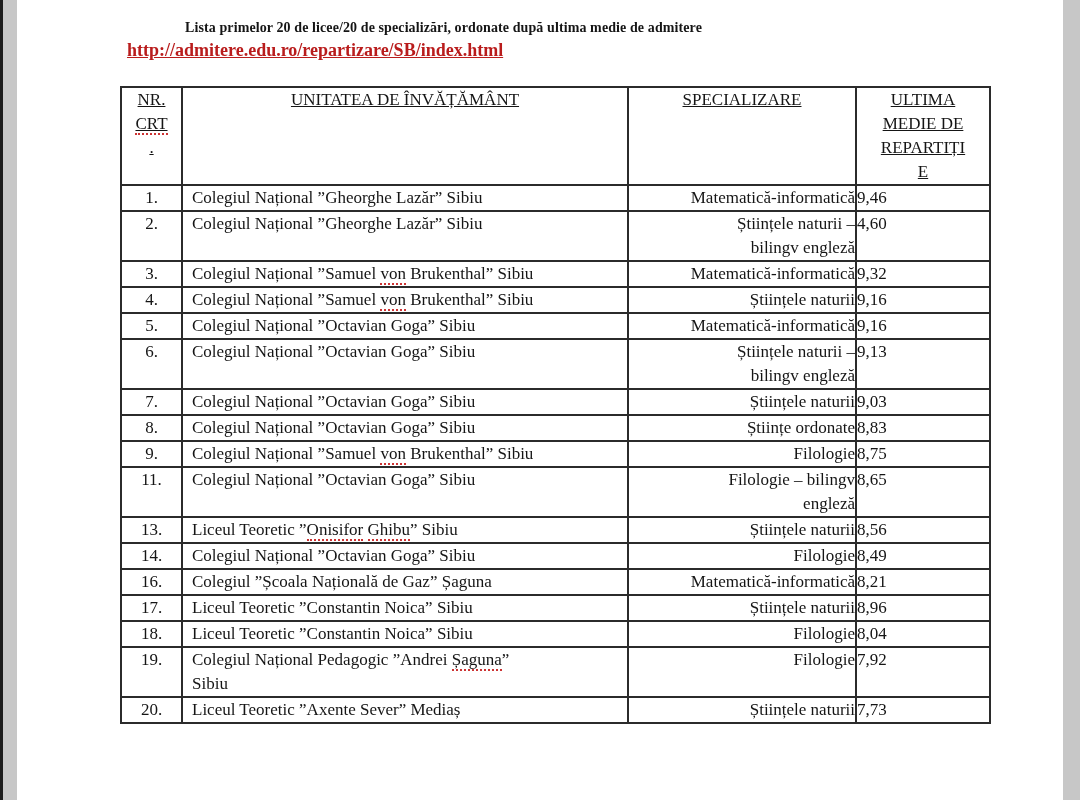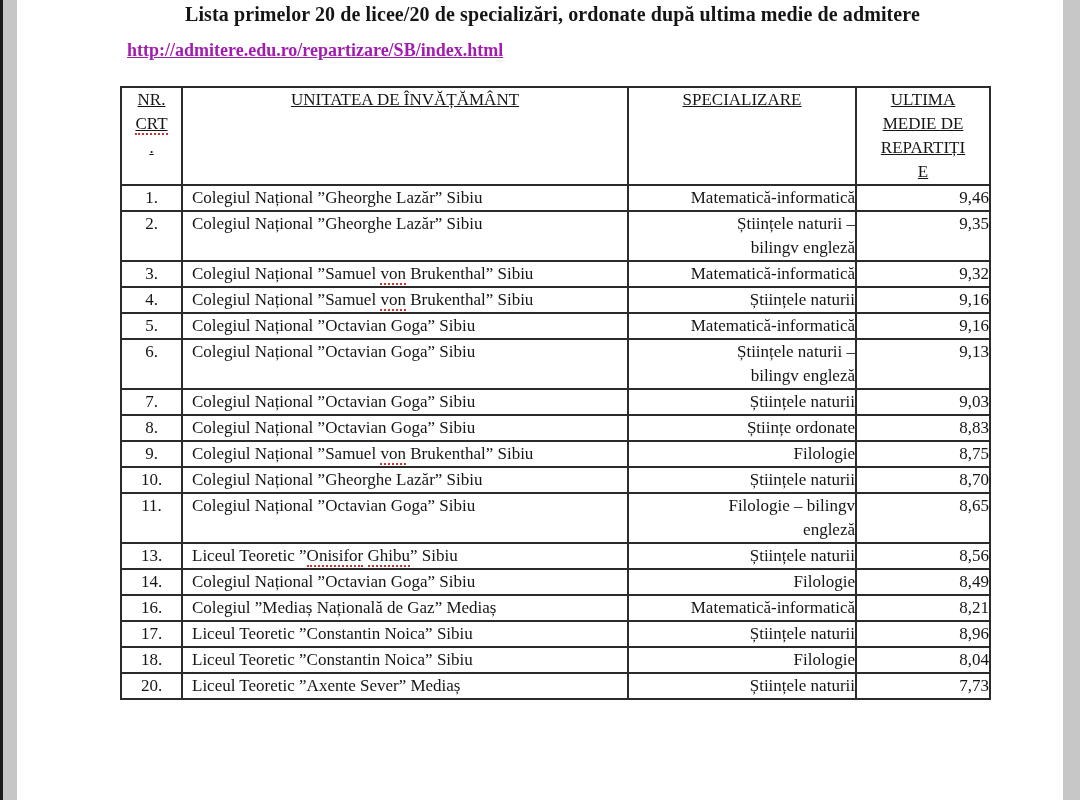--- a/index.html
+++ b/index.html
@@ -9,28 +9,28 @@
     font-family: "Liberation Serif", serif;
     color: #151515;
     position: relative;
     overflow: hidden;
   }
   .edge-dark  { position: absolute; left: 0; top: 0; width: 3px;  height: 800px; background: #1c1c1c; }
   .edge-left  { position: absolute; left: 3px; top: 0; width: 14px; height: 800px; background: #c7c7c7; }
   .edge-right { position: absolute; right: 0; top: 0; width: 17px; height: 800px; background: #c7c7c7; }
 
   .doc-title {
-    position: absolute; left: 185px; top: 3px;
-    font-size: 20px; font-weight: bold; white-space: nowrap;
+    position: absolute; left: 185px; top: 20px;
+    font-size: 14px; font-weight: bold; white-space: nowrap;
     letter-spacing: 0.1px;
   }
   .doc-link {
     position: absolute; left: 127px; top: 40px;
     font-size: 18px; font-weight: bold; white-space: nowrap;
-    color: #a21caf; text-decoration: underline;
+    color: #b91c1c; text-decoration: underline;
   }
 
   table.list {
     position: absolute; left: 120px; top: 86px;
     width: 869px; border-collapse: collapse; table-layout: fixed;
     font-size: 17px; line-height: 24px;
   }
   col.c-nr     { width: 61px; }
   col.c-school { width: 446px; }
   col.c-spec   { width: 228px; }
@@ -46,21 +46,21 @@
   thead tr { height: 97px; }
   tbody tr { height: 24px; }
   tbody tr.tall { height: 49px; }
 
   th { text-align: center; text-decoration: underline; }
   th.col-grade { white-space: pre-line; margin-top: 44px; }
 
   td.col-nr    { text-align: center; }
   td.col-school{ text-align: left; padding-left: 9px; padding-right: 4px; }
   td.col-spec  { text-align: right; }
-  td.col-grade { text-align: right; padding-left: 7px; }
+  td.col-grade { text-align: left; }
 
   .sp { border-bottom: 2px dotted #cc3333; }
 </style>
 </head>
 <body>
 
 <div class="edge-dark"></div>
 <div class="edge-left"></div>
 <div class="edge-right"></div>
 
@@ -89,21 +89,21 @@
       <tr>
         <td class="col-nr">1.</td>
         <td class="col-school">Colegiul Național ”Gheorghe Lazăr” Sibiu</td>
         <td class="col-spec">Matematică-informatică</td>
         <td class="col-grade">9,46</td>
       </tr>
       <tr class="tall">
         <td class="col-nr">2.</td>
         <td class="col-school">Colegiul Național ”Gheorghe Lazăr” Sibiu</td>
         <td class="col-spec">Științele naturii –<br>bilingv engleză</td>
-        <td class="col-grade">9,35</td>
+        <td class="col-grade">4,60</td>
       </tr>
       <tr>
         <td class="col-nr">3.</td>
         <td class="col-school">Colegiul Național ”Samuel <span class="sp">von</span> Brukenthal” Sibiu</td>
         <td class="col-spec">Matematică-informatică</td>
         <td class="col-grade">9,32</td>
       </tr>
       <tr>
         <td class="col-nr">4.</td>
         <td class="col-school">Colegiul Național ”Samuel <span class="sp">von</span> Brukenthal” Sibiu</td>
@@ -133,62 +133,62 @@
         <td class="col-school">Colegiul Național ”Octavian Goga” Sibiu</td>
         <td class="col-spec">Științe ordonate</td>
         <td class="col-grade">8,83</td>
       </tr>
       <tr>
         <td class="col-nr">9.</td>
         <td class="col-school">Colegiul Național ”Samuel <span class="sp">von</span> Brukenthal” Sibiu</td>
         <td class="col-spec">Filologie</td>
         <td class="col-grade">8,75</td>
       </tr>
-      <tr>
-        <td class="col-nr">10.</td>
-        <td class="col-school">Colegiul Național ”Gheorghe Lazăr” Sibiu</td>
-        <td class="col-spec">Științele naturii</td>
-        <td class="col-grade">8,70</td>
-      </tr>
       <tr class="tall">
         <td class="col-nr">11.</td>
         <td class="col-school">Colegiul Național ”Octavian Goga” Sibiu</td>
         <td class="col-spec">Filologie – bilingv<br>engleză</td>
         <td class="col-grade">8,65</td>
       </tr>
       <tr>
         <td class="col-nr">13.</td>
         <td class="col-school">Liceul Teoretic ”<span class="sp">Onisifor</span> <span class="sp">Ghibu</span>” Sibiu</td>
         <td class="col-spec">Științele naturii</td>
         <td class="col-grade">8,56</td>
       </tr>
       <tr>
         <td class="col-nr">14.</td>
         <td class="col-school">Colegiul Național ”Octavian Goga” Sibiu</td>
         <td class="col-spec">Filologie</td>
         <td class="col-grade">8,49</td>
       </tr>
       <tr>
         <td class="col-nr">16.</td>
-        <td class="col-school">Colegiul ”Mediaș Națională de Gaz” Mediaș</td>
+        <td class="col-school">Colegiul ”Școala Națională de Gaz” Șaguna</td>
         <td class="col-spec">Matematică-informatică</td>
         <td class="col-grade">8,21</td>
       </tr>
       <tr>
         <td class="col-nr">17.</td>
         <td class="col-school">Liceul Teoretic ”Constantin Noica” Sibiu</td>
         <td class="col-spec">Științele naturii</td>
         <td class="col-grade">8,96</td>
       </tr>
       <tr>
         <td class="col-nr">18.</td>
         <td class="col-school">Liceul Teoretic ”Constantin Noica” Sibiu</td>
         <td class="col-spec">Filologie</td>
         <td class="col-grade">8,04</td>
       </tr>
+      <tr class="tall">
+        <td class="col-nr">19.</td>
+        <td class="col-school">Colegiul Național Pedagogic ”Andrei <span class="sp">Șaguna</span>”<br>Sibiu</td>
+        <td class="col-spec">Filologie</td>
+        <td class="col-grade">7,92</td>
+      </tr>
       <tr>
         <td class="col-nr">20.</td>
         <td class="col-school">Liceul Teoretic ”Axente Sever” Mediaș</td>
         <td class="col-spec">Științele naturii</td>
         <td class="col-grade">7,73</td>
       </tr>
     </tbody>
 </table>
 
 </body></html>

